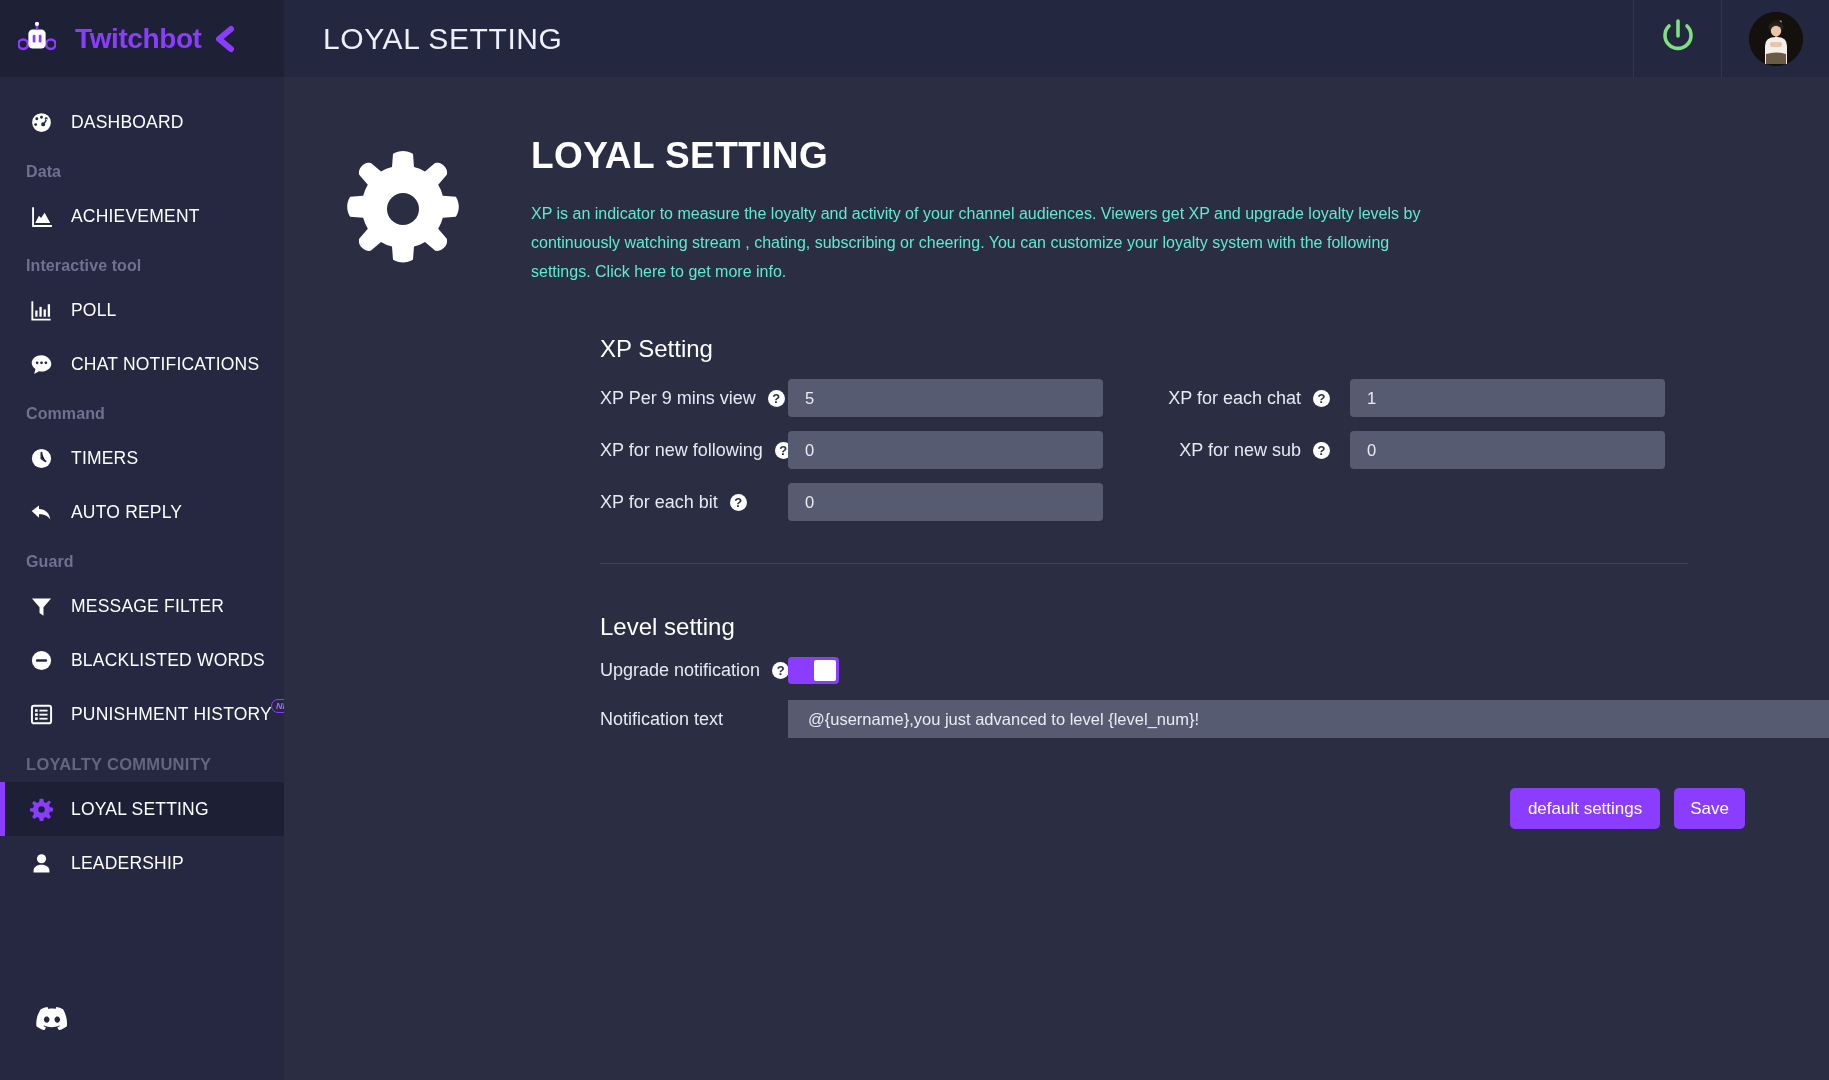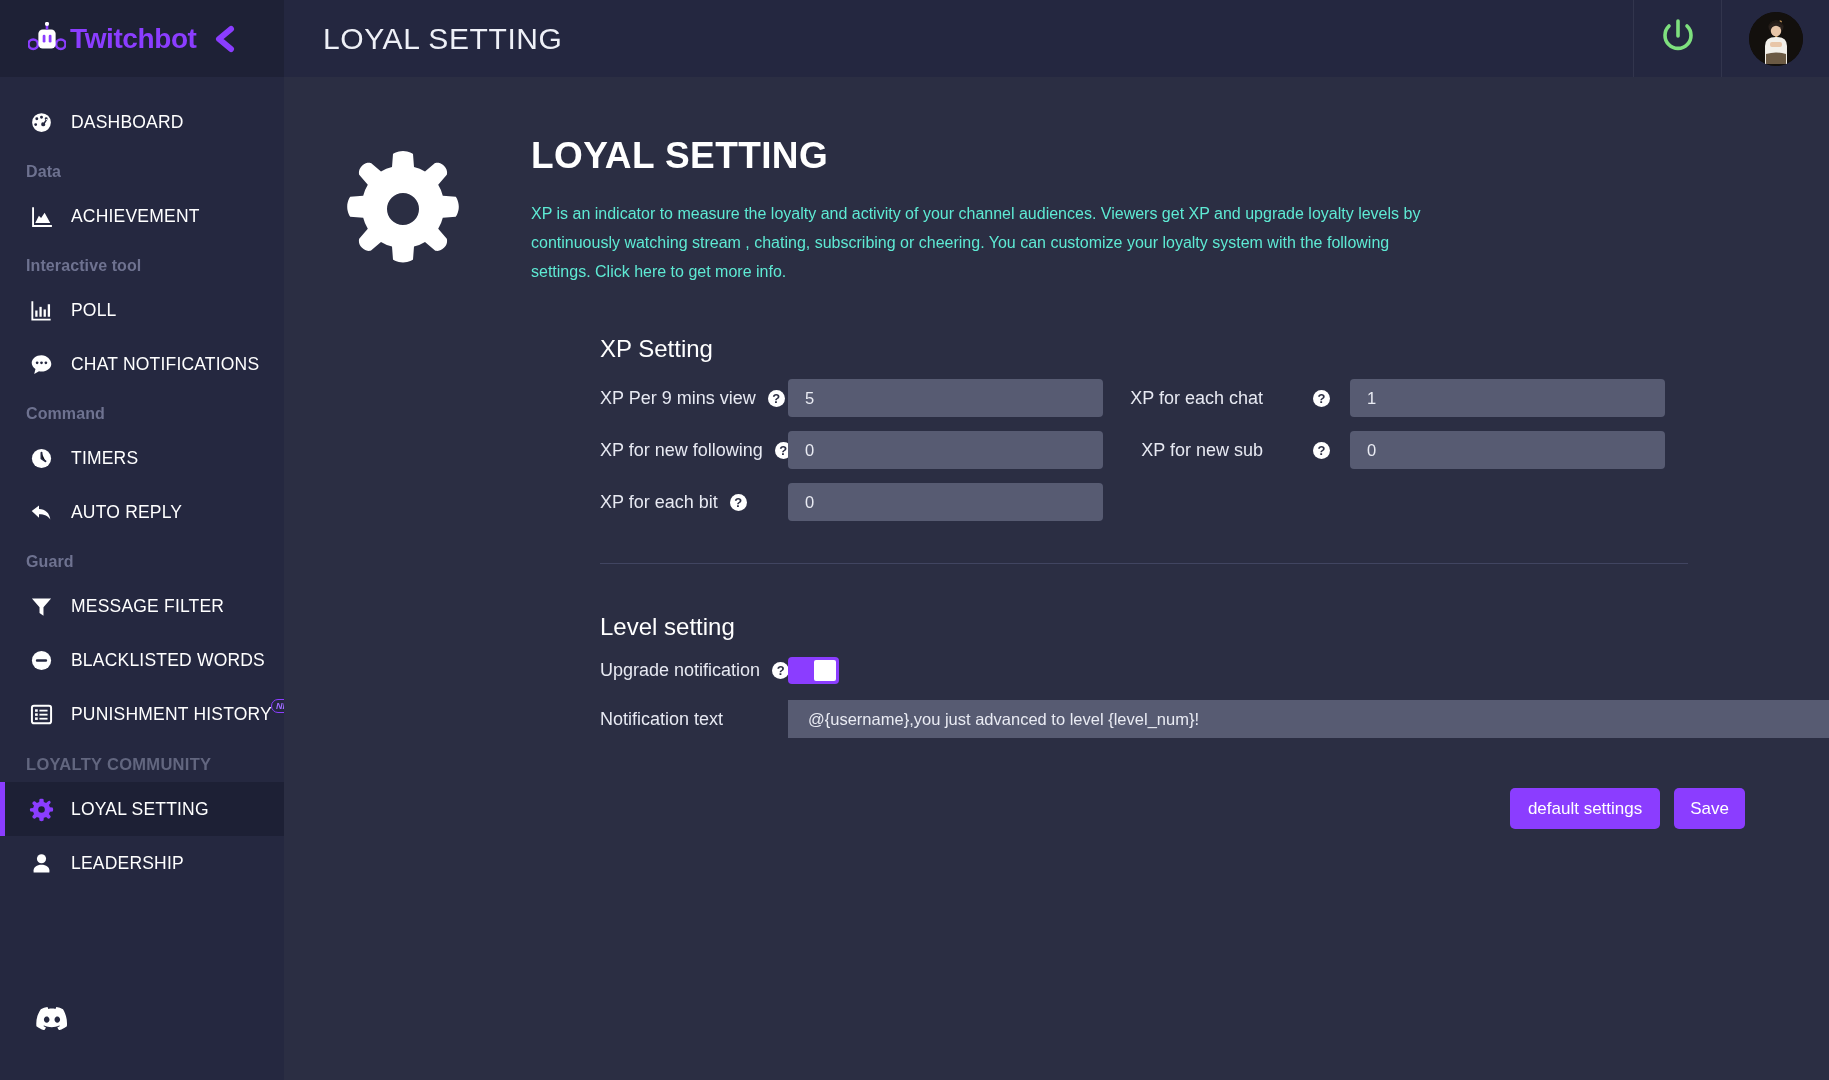--- a/index.html
+++ b/index.html
@@ -15,22 +15,23 @@
   .sidebar {
     width: 284px; min-width: 284px; height: 1080px;
     background: #252840;
     display: flex; flex-direction: column;
     position: relative;
   }
   .brand {
     height: 77px; min-height: 77px;
     background: #1e2136;
     display: flex; align-items: center;
-    padding-left: 28px;
+    padding-left: 18px;
     position: relative;
+    gap: 15px;
   }
   .brand-logo { width: 38px; height: 34px; flex: 0 0 auto; }
   .brand-name {
     color: #8b3dff;
     font-size: 28px;
     font-weight: bold;
     letter-spacing: -0.4px;
     margin-left: 4px;
   }
   .collapse-btn {
@@ -184,21 +185,21 @@
     row-gap: 14px;
     align-items: center;
     max-width: 1150px;
   }
   .f-label {
     color: #e7e9f2;
     font-size: 18px;
     display: flex; align-items: center;
     white-space: nowrap;
   }
-  .f-label.right-col { justify-content: flex-end; padding-right: 20px; gap: 38px; }
+  .f-label.right-col { justify-content: flex-end; padding-right: 20px; }
   .help {
     display: inline-flex; align-items: center; justify-content: center;
     width: 17px; height: 17px; border-radius: 50%;
     background: #ffffff; color: #2b2e43;
     font-size: 13px; font-weight: bold;
     margin-left: 12px;
     line-height: 1;
     cursor: pointer;
     flex: 0 0 auto;
   }

